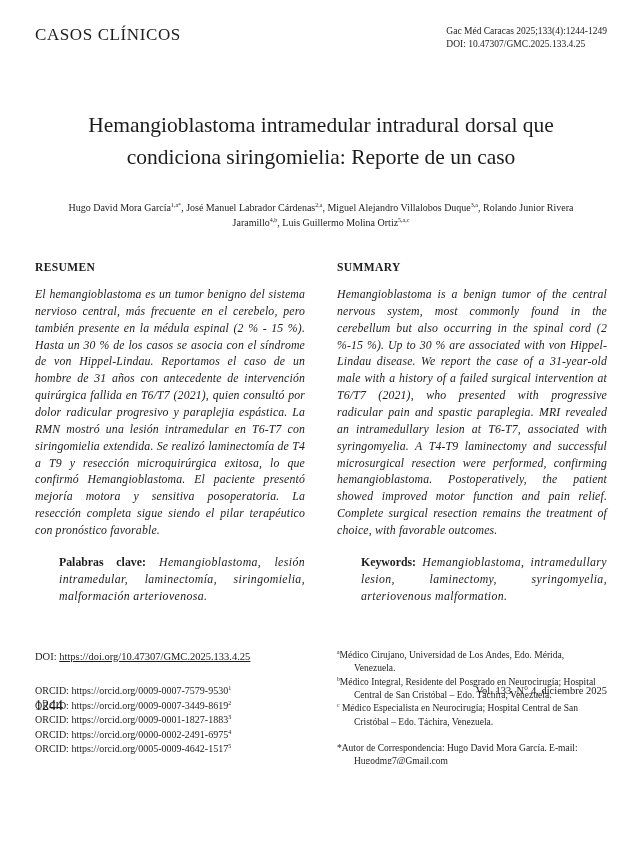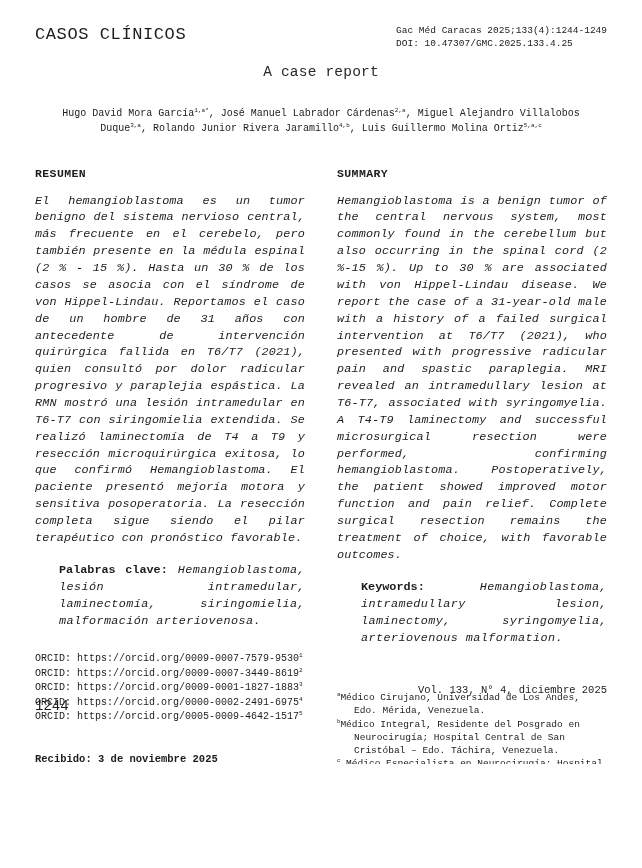--- a/index.html
+++ b/index.html
@@ -4,21 +4,21 @@
 <style>
   html, body { margin: 0; padding: 0; background: #ffffff; }
   .page {
     position: relative;
     width: 642px;
     height: 764px;
     margin: 0 auto;
     background: #ffffff;
     box-sizing: border-box;
     padding: 25px 35px 0 35px;
-    font-family: Liberation Mono, monospace;
+    font-family: Liberation Serif, serif;
     color: #1c1c1c;
     overflow: hidden;
   }
 
   
   .header-row { display: flex; justify-content: space-between; align-items: flex-start; }
   .section-label { font-size: 17px; letter-spacing: 0.6px; line-height: 1.2; }
   .header-right { text-align: left; font-size: 9.5px; line-height: 1.35; color: #202020; }
 
   
@@ -78,35 +78,38 @@
 <div class="page">
 
   <div class="header-row">
     <div class="section-label">CASOS CLÍNICOS</div>
     <div class="header-right">
       <div>Gac Méd Caracas 2025;133(4):1244-1249</div>
       <div>DOI: 10.47307/GMC.2025.133.4.25</div>
     </div>
   </div>
 
-  <div class="title-en-2">A case report</div>
+  <div class="title-es">Hemangioblastoma intramedular intradural dorsal que condiciona siringomielia: Reporte de un caso</div>
 
   <div class="authors">
     <span><span>Hugo David Mora García</span><sup>1,a*</sup><span>, </span></span><span><span>José Manuel Labrador Cárdenas</span><sup>2,a</sup><span>, </span></span><span><span>Miguel Alejandro Villalobos Duque</span><sup>3,a</sup><span>, </span></span><span><span>Rolando Junior Rivera Jaramillo</span><sup>4,b</sup><span>, </span></span><span><span>Luis Guillermo Molina Ortiz</span><sup>5,a,c</sup><span></span></span>
   </div>
 
   <div class="columns">
 
     <div class="col">
       <div class="abs-heading">RESUMEN</div>
       <div class="abs-body">El hemangioblastoma es un tumor benigno del sistema nervioso central, más frecuente en el cerebelo, pero también presente en la médula espinal (2 % - 15 %). Hasta un 30 % de los casos se asocia con el síndrome de von Hippel-Lindau.  Reportamos el caso de un hombre de 31 años con antecedente de intervención quirúrgica fallida en T6/T7 (2021), quien consultó por dolor radicular progresivo y paraplejia espástica.  La RMN mostró una lesión intramedular en T6-T7 con siringomielia extendida.  Se realizó laminectomía de T4 a T9 y resección microquirúrgica exitosa, lo que confirmó Hemangioblastoma.  El paciente presentó mejoría motora y sensitiva posoperatoria.   La resección completa sigue siendo el pilar terapéutico con pronóstico favorable.</div>
       <div class="keywords">
         <span class="kw-label">Palabras clave:</span><span class="kw-text"> Hemangioblastoma, lesión intramedular, laminectomía, siringomielia, malformación arteriovenosa.</span>
       </div>
 
+      <div class="doi-block">
+        <span>DOI: </span><span class="doi-link">https://doi.org/10.47307/GMC.2025.133.4.25</span>
+      </div>
 
       <div class="orcid-block">
         <div><span>ORCID: https://orcid.org/0009-0007-7579-9530</span><sup>1</sup></div>
         <div><span>ORCID: https://orcid.org/0009-0007-3449-8619</span><sup>2</sup></div>
         <div><span>ORCID: https://orcid.org/0009-0001-1827-1883</span><sup>3</sup></div>
         <div><span>ORCID: https://orcid.org/0000-0002-2491-6975</span><sup>4</sup></div>
         <div><span>ORCID: https://orcid.org/0005-0009-4642-1517</span><sup>5</sup></div>
       </div>
 
       <div class="dates">

